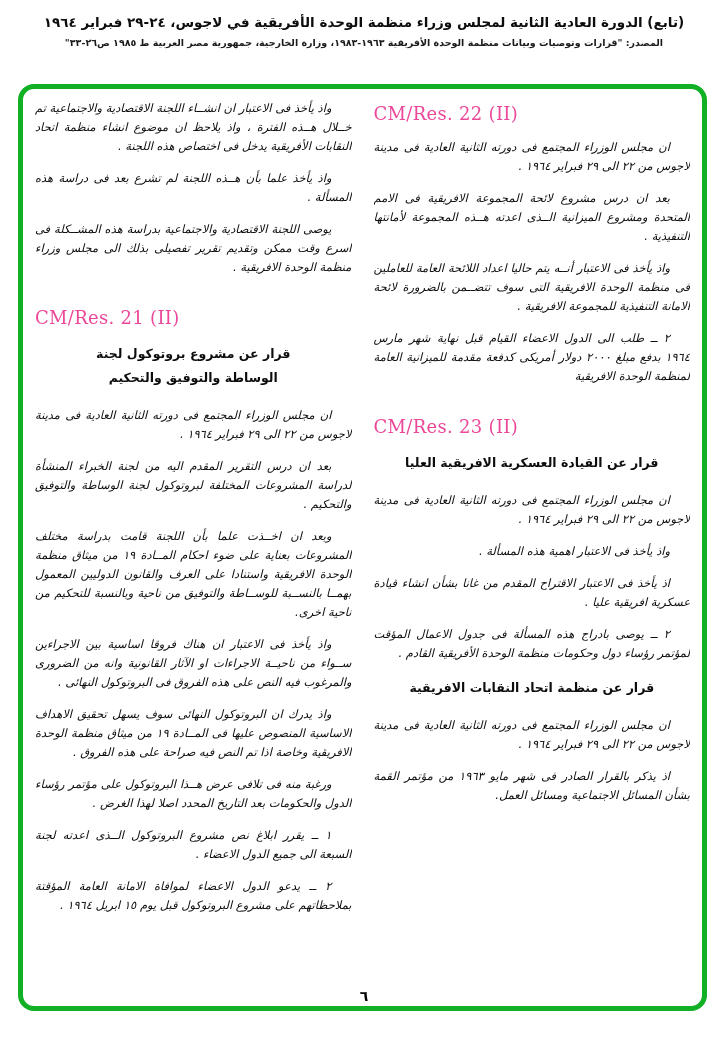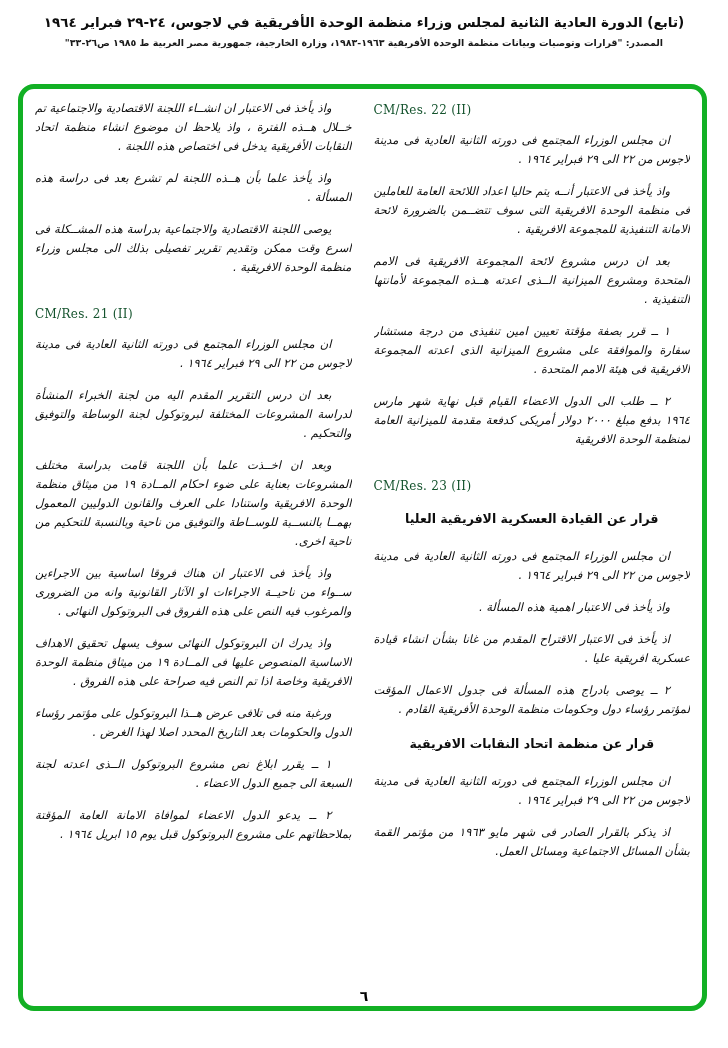--- a/index.html
+++ b/index.html
@@ -60,22 +60,22 @@
     direction: rtl;
     overflow: hidden;
   }
 
   
   .block { margin: 0; }
   .ref {
     direction: ltr;
     text-align: left;
     font-family: "DejaVu Serif", serif;
-    font-size: 12px;
-    color: #14532d;
+    font-size: 18px;
+    color: #ec4899;
     margin: 30px 0 14px 0;
     letter-spacing: 0.3px;
   }
   .col > .ref:first-child { margin-top: 4px; }
   .heading {
     text-align: center;
     font-weight: bold;
     font-size: 12.5px;
     line-height: 1.9;
     margin: 4px 6px 16px 6px;
@@ -109,39 +109,40 @@
   <div class="header">
     <div class="header-title">(تابع)  الدورة العادية الثانية لمجلس وزراء منظمة الوحدة الأفريقية في لاجوس، ٢٤-٢٩ فبراير ١٩٦٤</div>
     <div class="header-source">المصدر: "قرارات وتوصيات وبيانات منظمة الوحدة الأفريقية ١٩٦٣-١٩٨٣، وزارة الخارجية، جمهورية مصر العربية ط ١٩٨٥ ص٢٦-٣٣"</div>
   </div>
 
   <div class="frame">
     <div class="cols">
       <div class="col" id="col-right">
           <div class="block ref">CM/Res. 22 (II)</div>
           <div class="block para">ان مجلس الوزراء المجتمع فى دورته الثانية العادية فى مدينة لاجوس من ٢٢ الى ٢٩ فبراير ١٩٦٤ .</div>
+          <div class="block para">بعد ان درس مشروع لائحة المجموعة الافريقية فى الامم المتحدة ومشروع الميزانية الــذى اعدته هــذه المجموعة لأمانتها التنفيذية .</div>
           <div class="block para">واذ يأخذ فى الاعتبار أنــه يتم حاليا اعداد اللائحة العامة للعاملين فى منظمة الوحدة الافريقية التى سوف تتضــمن بالضرورة لائحة الامانة التنفيذية للمجموعة الافريقية .</div>
-          <div class="block para">بعد ان درس مشروع لائحة المجموعة الافريقية فى الامم المتحدة ومشروع الميزانية الــذى اعدته هــذه المجموعة لأمانتها التنفيذية .</div>
-          <div class="block para">١ ــ قرر بصفة مؤقتة تعيين امين تنفيذى من درجة مستشار سفارة والموافقة على مشروع الميزانية الذى اعدته المجموعة الافريقية فى هيئة الامم المتحدة .</div>
           <div class="block para">٢ ــ طلب الى الدول الاعضاء القيام قبل نهاية شهر مارس ١٩٦٤ بدفع مبلغ ٢٠٠٠ دولار أمريكى كدفعة مقدمة للميزانية العامة لمنظمة الوحدة الافريقية</div>
           <div class="block ref">CM/Res. 23 (II)</div>
           <div class="block heading">قرار عن القيادة العسكرية الافريقية العليا</div>
           <div class="block para">ان مجلس الوزراء المجتمع فى دورته الثانية العادية فى مدينة لاجوس من ٢٢ الى ٢٩ فبراير ١٩٦٤ .</div>
           <div class="block para">واذ يأخذ فى الاعتبار اهمية هذه المسألة .</div>
           <div class="block para">اذ يأخذ فى الاعتبار الاقتراح المقدم من غانا بشأن انشاء قيادة عسكرية افريقية عليا .</div>
           <div class="block para">٢ ــ يوصى بادراج هذه المسألة فى جدول الاعمال المؤقت لمؤتمر رؤساء دول وحكومات منظمة الوحدة الأفريقية القادم .</div>
           <div class="block heading">قرار عن منظمة اتحاد النقابات الافريقية</div>
           <div class="block para">ان مجلس الوزراء المجتمع فى دورته الثانية العادية فى مدينة لاجوس من ٢٢ الى ٢٩ فبراير ١٩٦٤ .</div>
           <div class="block para">اذ يذكر بالقرار الصادر فى شهر مايو ١٩٦٣ من مؤتمر القمة بشأن المسائل الاجتماعية ومسائل العمل.</div>
         </div>
       <div class="col" id="col-left">
           <div class="block para">واذ يأخذ فى الاعتبار ان انشــاء اللجنة الاقتصادية والاجتماعية تم خــلال هــذه الفترة ، واذ يلاحظ ان موضوع انشاء منظمة اتحاد النقابات الأفريقية يدخل فى اختصاص هذه اللجنة .</div>
           <div class="block para">واذ يأخذ علما بأن هــذه اللجنة لم تشرع بعد فى دراسة هذه المسألة .</div>
           <div class="block para">يوصى اللجنة الاقتصادية والاجتماعية بدراسة هذه المشــكلة فى اسرع وقت ممكن وتقديم تقرير تفصيلى بذلك الى مجلس وزراء منظمة الوحدة الافريقية .</div>
           <div class="block ref">CM/Res. 21 (II)</div>
+          <div class="block heading">قرار عن مشروع بروتوكول لجنة
+الوساطة والتوفيق والتحكيم</div>
           <div class="block para">ان مجلس الوزراء المجتمع فى دورته الثانية العادية فى مدينة لاجوس من ٢٢ الى ٢٩ فبراير ١٩٦٤ .</div>
           <div class="block para">بعد ان درس التقرير المقدم اليه من لجنة الخبراء المنشأة لدراسة المشروعات المختلفة لبروتوكول لجنة الوساطة والتوفيق والتحكيم .</div>
           <div class="block para">وبعد ان اخــذت علما بأن اللجنة قامت بدراسة مختلف المشروعات بعناية على ضوء احكام المــادة ١٩ من ميثاق منظمة الوحدة الافريقية واستنادا على العرف والقانون الدوليين المعمول بهمــا بالنســبة للوســاطة والتوفيق من ناحية وبالنسبة للتحكيم من ناحية اخرى.</div>
           <div class="block para">واذ يأخذ فى الاعتبار ان هناك فروقا اساسية بين الاجراءين ســواء من ناحيــة الاجراءات او الآثار القانونية وانه من الضرورى والمرغوب فيه النص على هذه الفروق فى البروتوكول النهائى .</div>
           <div class="block para">واذ يدرك ان البروتوكول النهائى سوف يسهل تحقيق الاهداف الاساسية المنصوص عليها فى المــادة ١٩ من ميثاق منظمة الوحدة الافريقية وخاصة اذا تم النص فيه صراحة على هذه الفروق .</div>
           <div class="block para">ورغبة منه فى تلافى عرض هــذا البروتوكول على مؤتمر رؤساء الدول والحكومات بعد التاريخ المحدد اصلا لهذا الغرض .</div>
           <div class="block para">١ ــ يقرر ابلاغ نص مشروع البروتوكول الــذى اعدته لجنة السبعة الى جميع الدول الاعضاء .</div>
           <div class="block para">٢ ــ يدعو الدول الاعضاء لموافاة الامانة العامة المؤقتة بملاحظاتهم على مشروع البروتوكول قبل يوم ١٥ ابريل ١٩٦٤ .</div>
         </div>
     </div>

